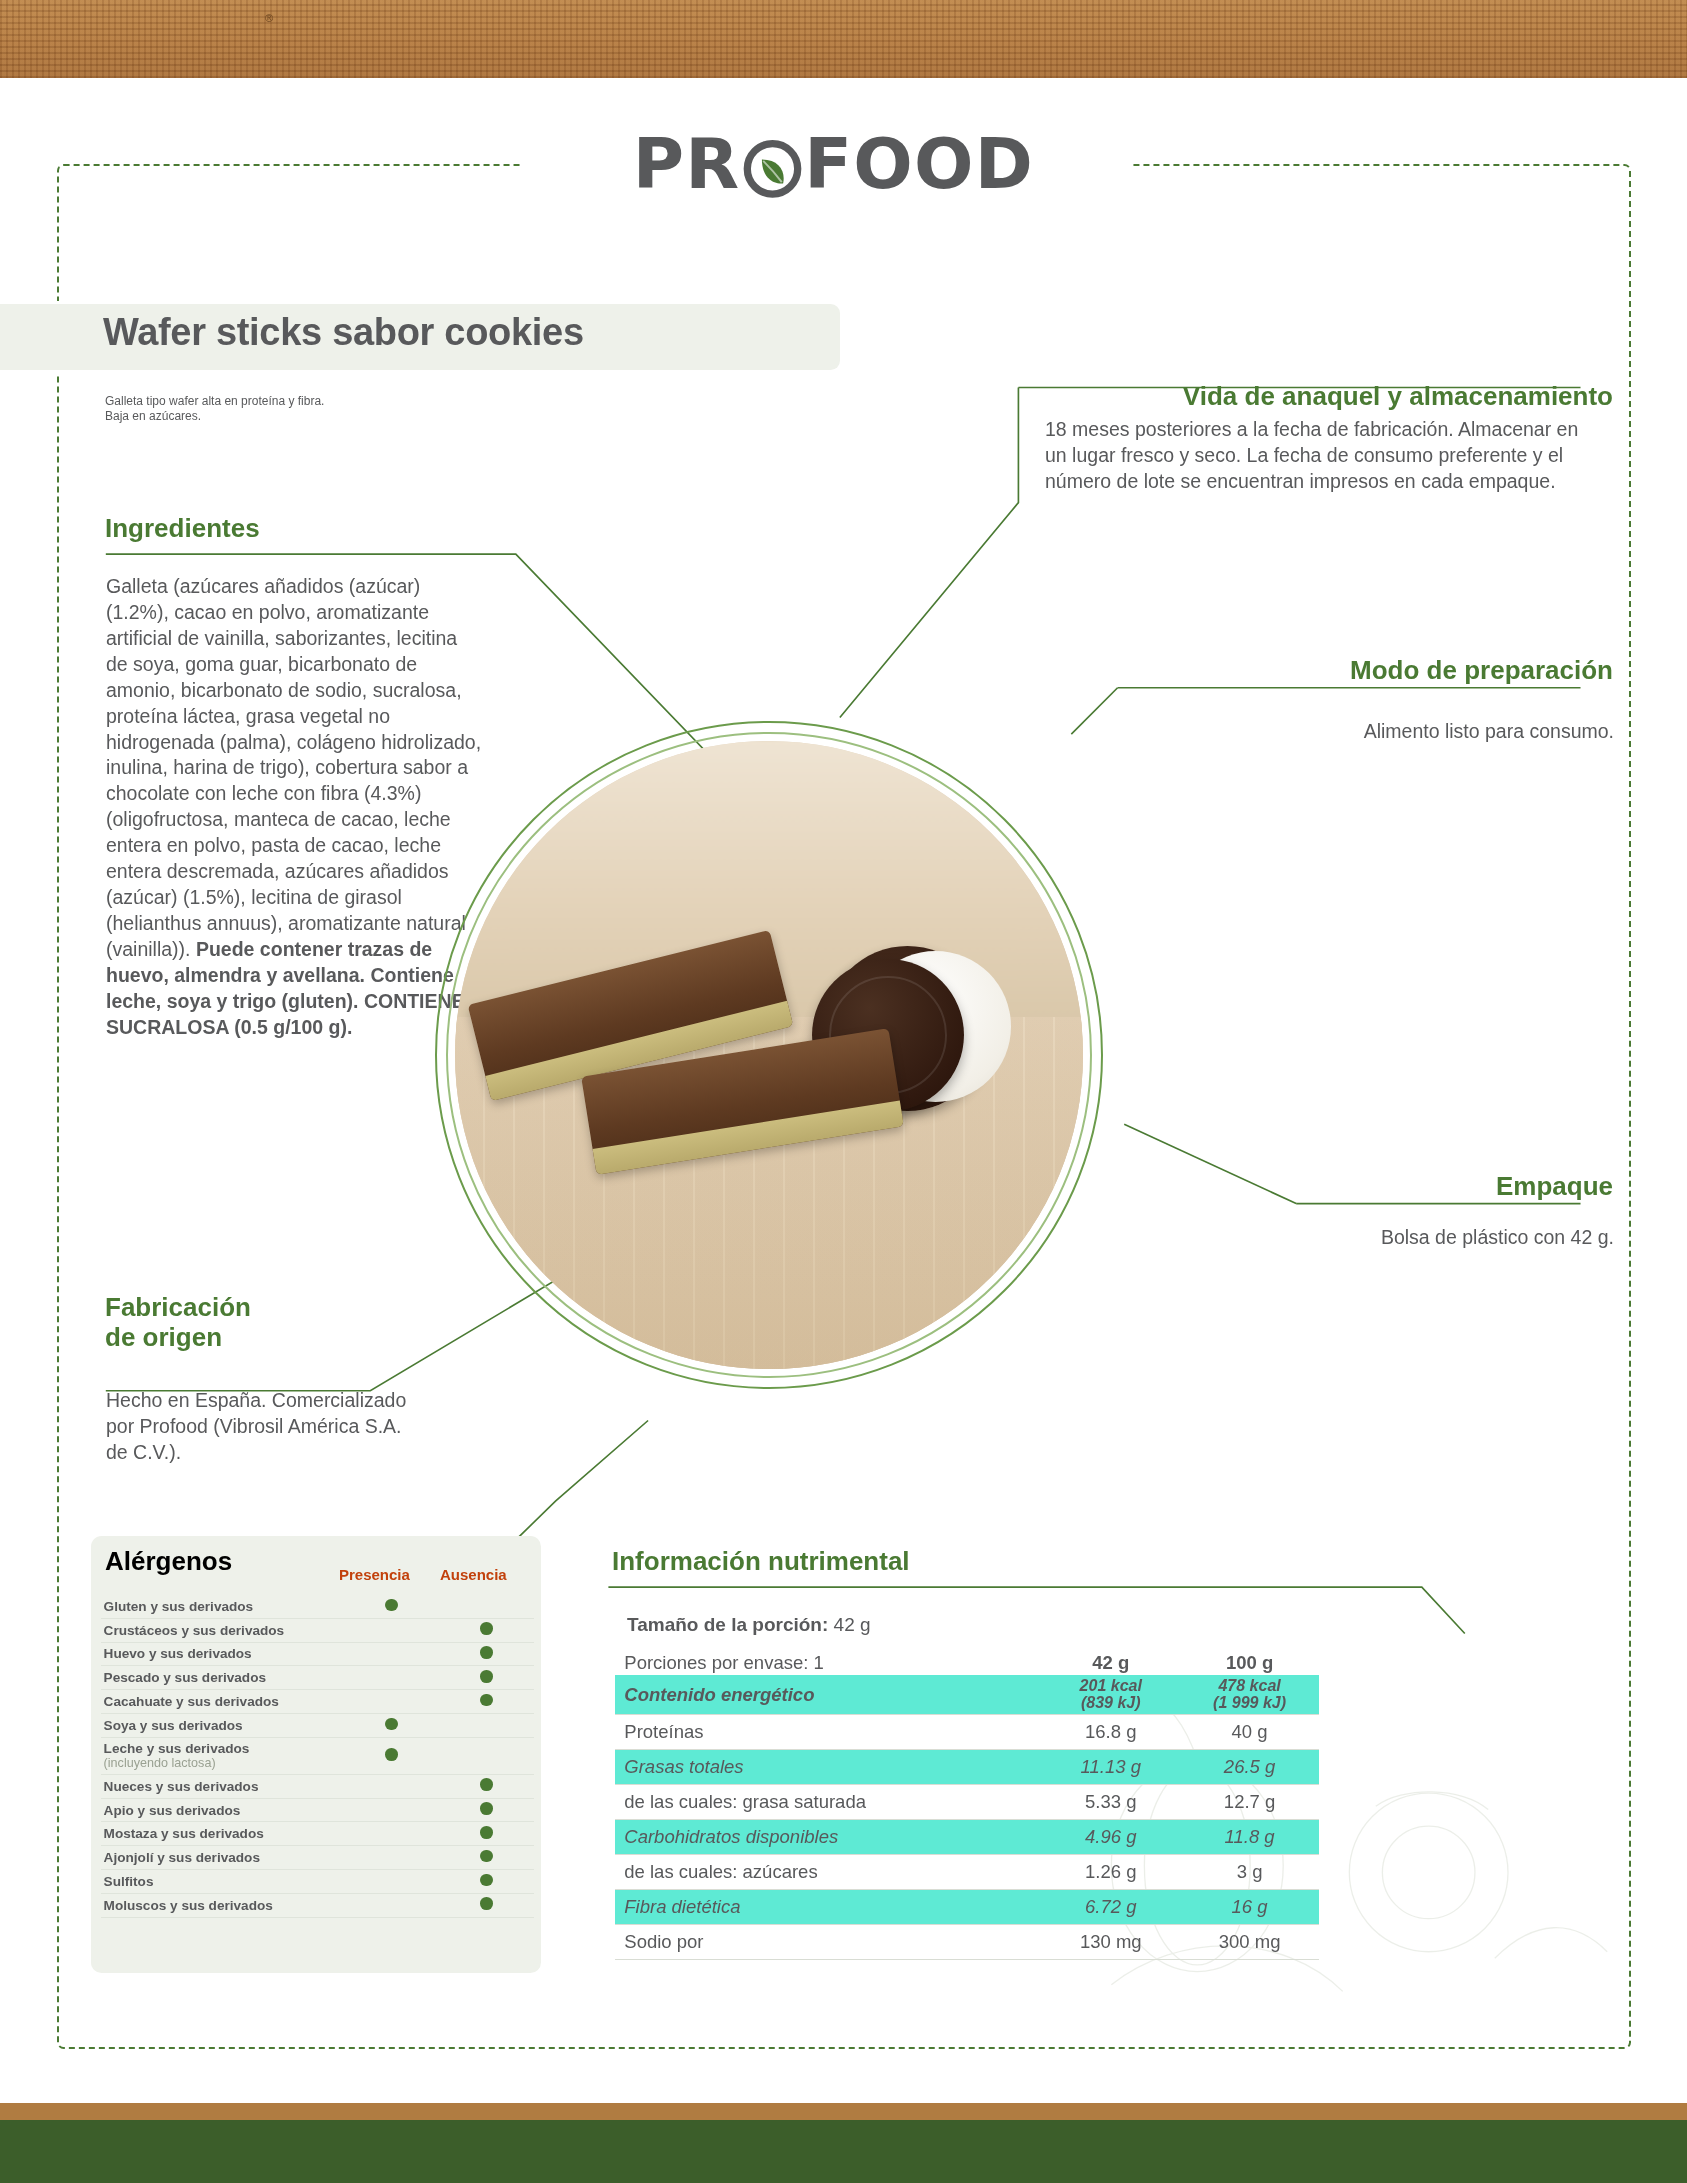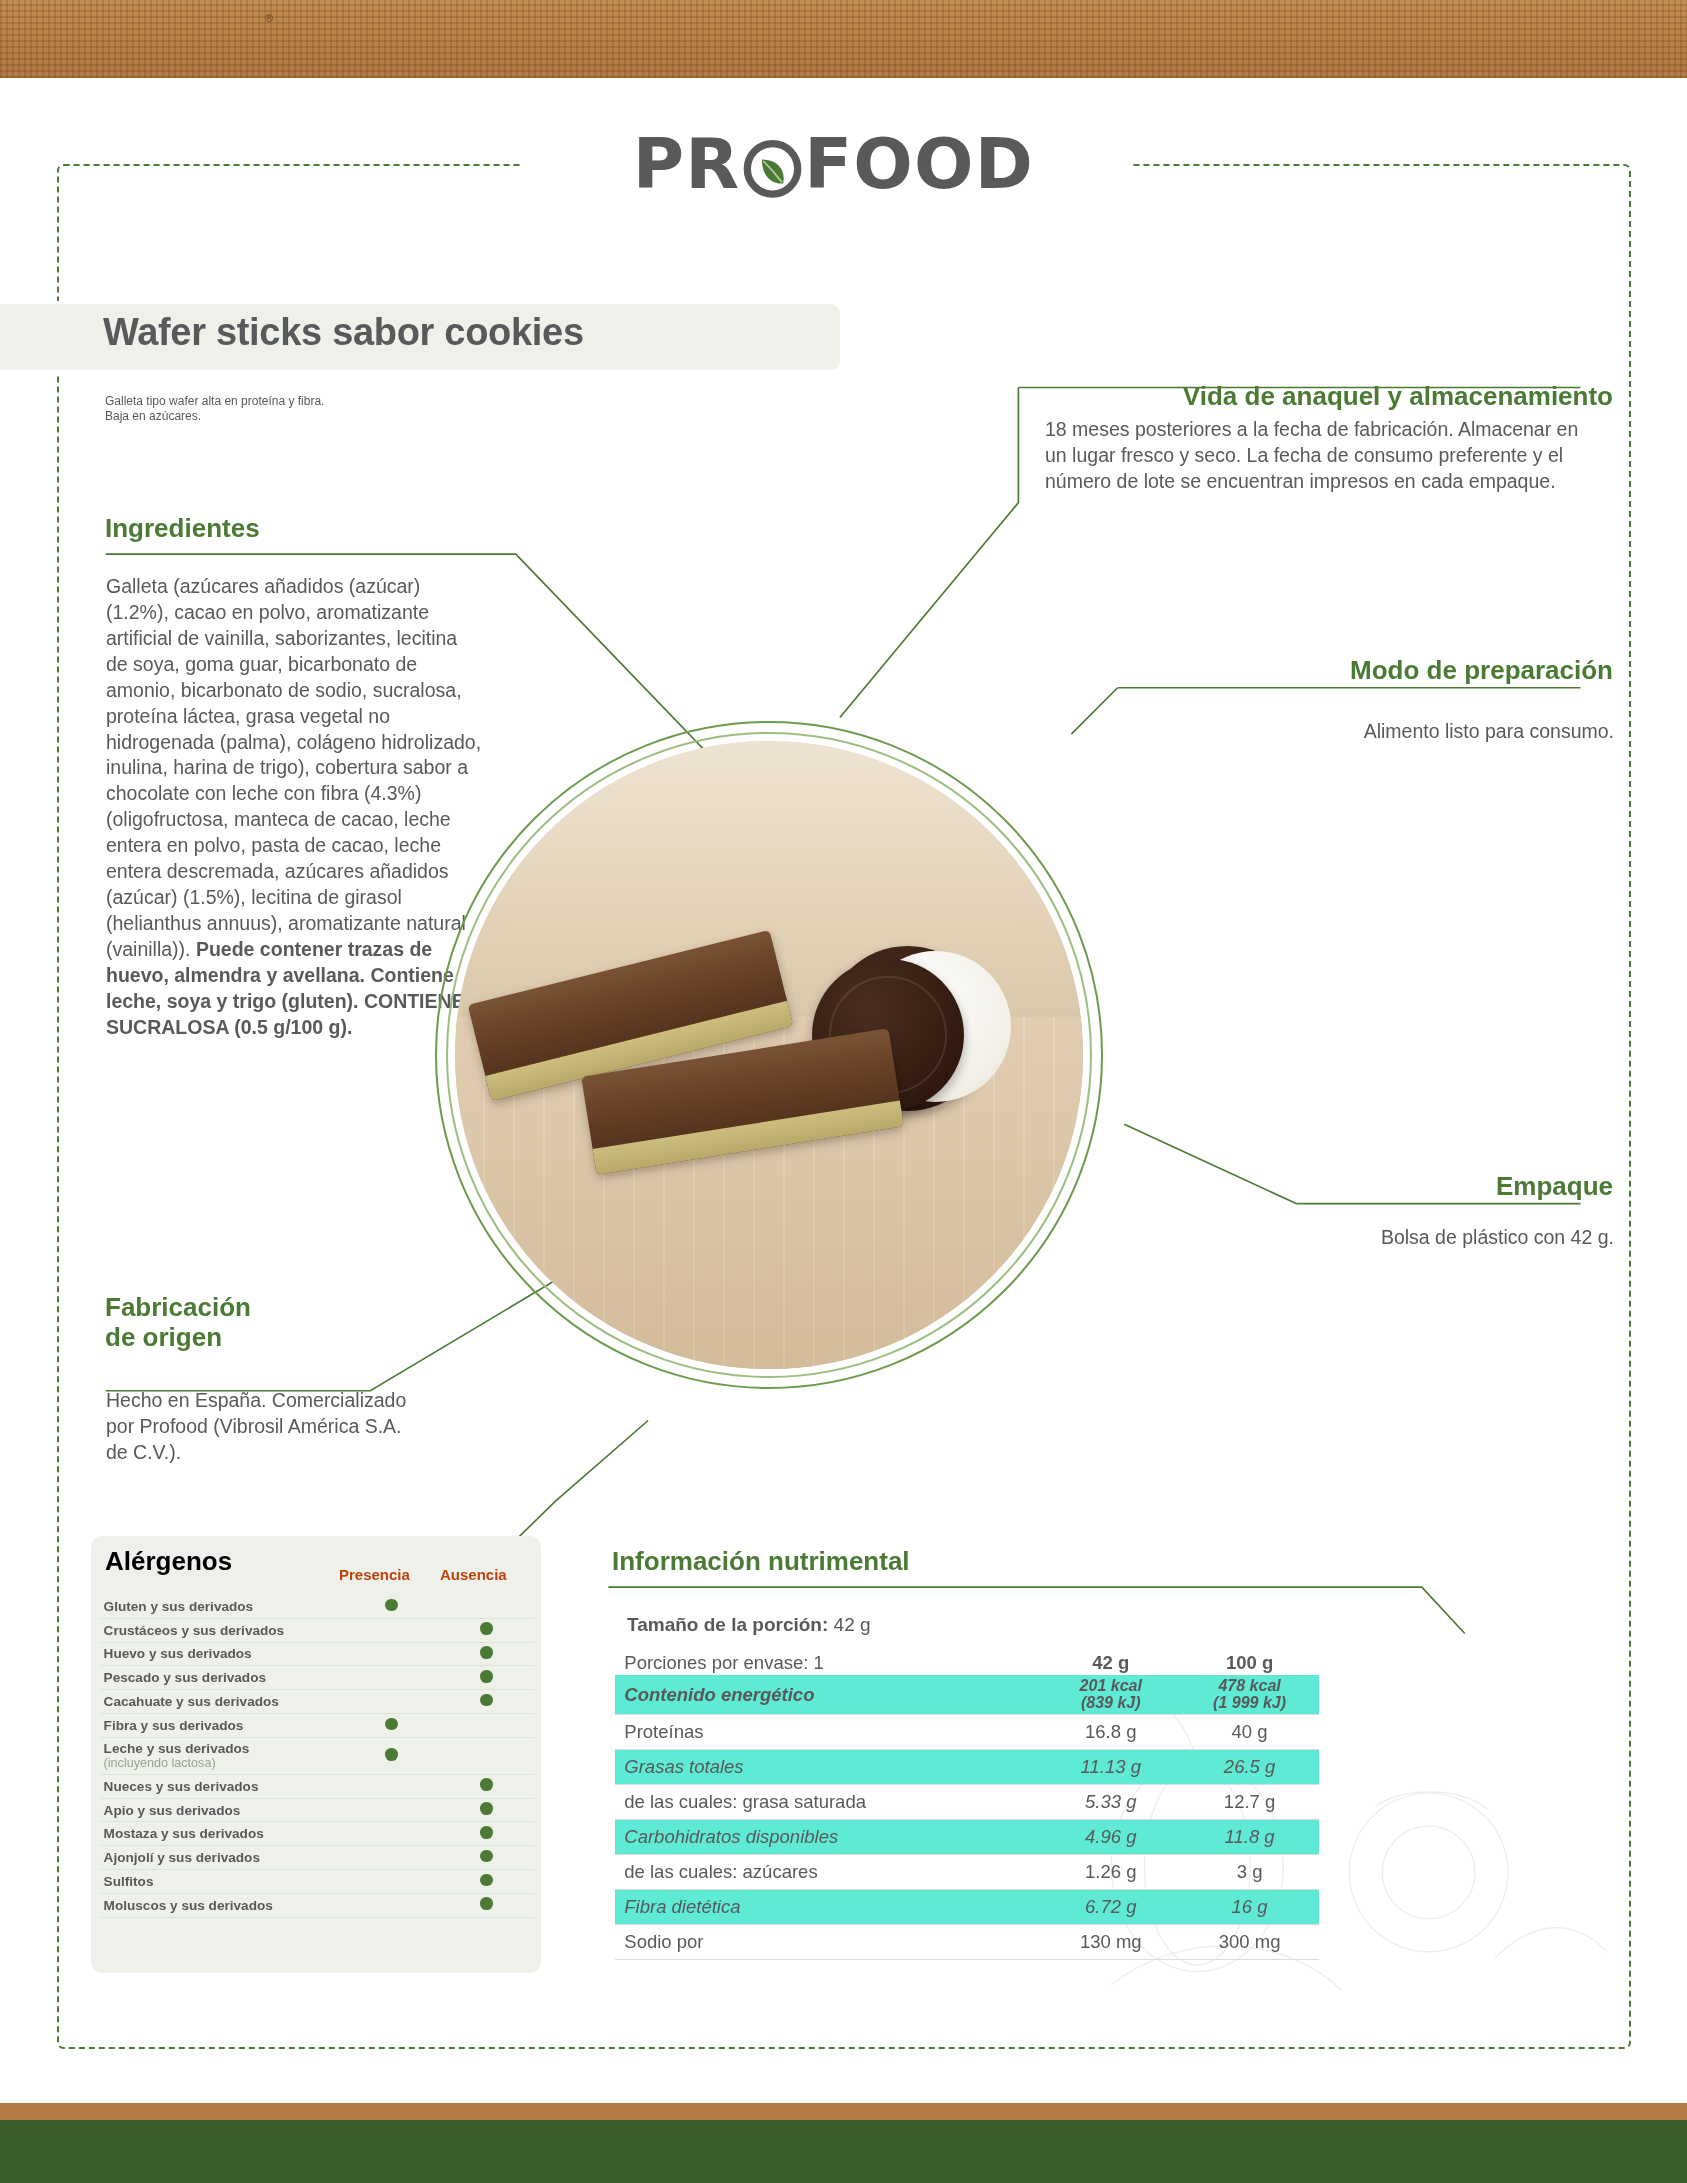--- a/index.html
+++ b/index.html
@@ -329,21 +329,21 @@
           <td class="name">Pescado y sus derivados</td>
           <td class="dot"></td>
           <td class="dot"><span class="dot-mark"></span></td>
         </tr>
         <tr>
           <td class="name">Cacahuate y sus derivados</td>
           <td class="dot"></td>
           <td class="dot"><span class="dot-mark"></span></td>
         </tr>
         <tr>
-          <td class="name">Fibra y sus derivados</td>
+          <td class="name">Soya y sus derivados</td>
           <td class="dot"><span class="dot-mark"></span></td>
           <td class="dot"></td>
         </tr>
         <tr>
           <td class="name">Leche y sus derivados<small>(incluyendo lactosa)</small></td>
           <td class="dot"><span class="dot-mark"></span></td>
           <td class="dot"></td>
         </tr>
         <tr>
           <td class="name">Nueces y sus derivados</td>
@@ -402,21 +402,21 @@
           <td class="v" style="white-space: pre-line;">16.8 g</td>
           <td class="v" style="white-space: pre-line;">40 g</td>
         </tr>
         <tr class="alt">
           <td class="lbl">Grasas totales</td>
           <td class="v" style="white-space: pre-line;">11.13 g</td>
           <td class="v" style="white-space: pre-line;">26.5 g</td>
         </tr>
         <tr>
           <td class="lbl">de las cuales: grasa saturada</td>
-          <td class="v" style="white-space: pre-line; font-style: italic;">5.33 g</td>
+          <td class="v" style="white-space: pre-line;">5.33 g</td>
           <td class="v" style="white-space: pre-line;">12.7 g</td>
         </tr>
         <tr class="alt">
           <td class="lbl">Carbohidratos disponibles</td>
           <td class="v" style="white-space: pre-line;">4.96 g</td>
           <td class="v" style="white-space: pre-line;">11.8 g</td>
         </tr>
         <tr>
           <td class="lbl">de las cuales: azúcares</td>
           <td class="v" style="white-space: pre-line;">1.26 g</td>

